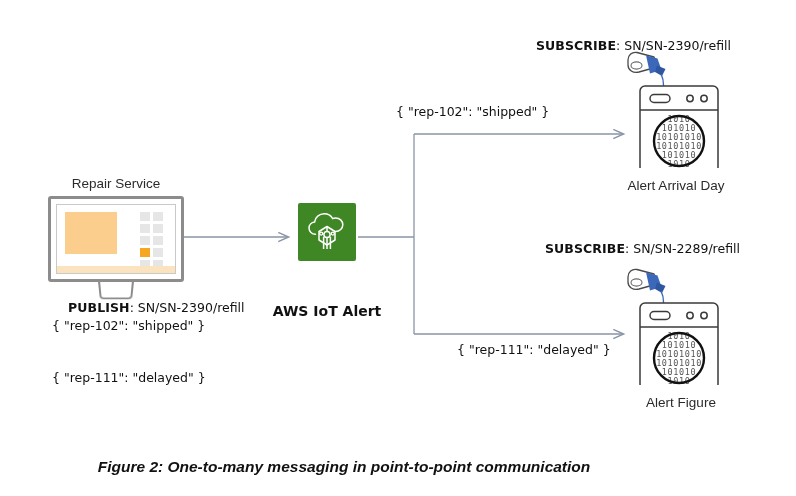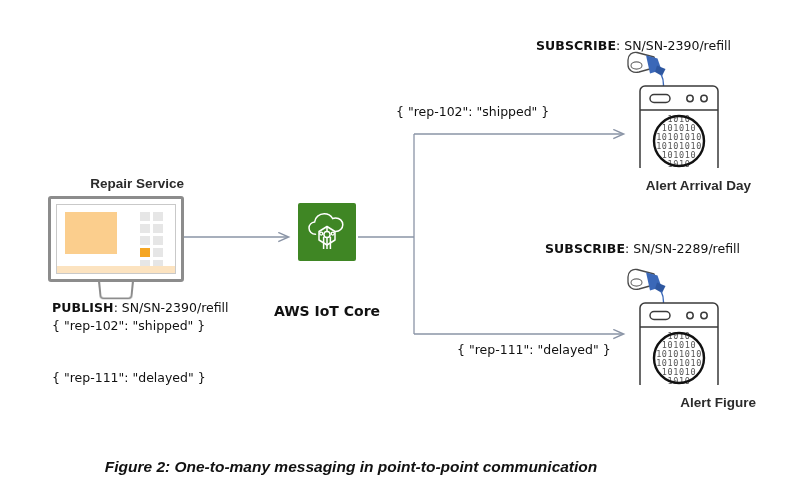--- a/index.html
+++ b/index.html
@@ -19,22 +19,21 @@
     position: absolute;
     left: 0; top: 0;
     width: 796px;
     height: 496px;
   }
   .abs { position: absolute; }
   .label-node {
     font-size: 13.5px;
     color: #2b2b2b;
     white-space: nowrap;
-    text-align: right;
-    font-weight: bold;
+    text-align: center;
   }
   .topic-line {
     font-size: 12.5px;
     color: #111111;
     white-space: nowrap;
     font-family: "DejaVu Sans", sans-serif;
   }
   .topic-line b {
     font-weight: 700;
     letter-spacing: 0.1px;
@@ -54,21 +53,21 @@
     font-family: "DejaVu Sans", sans-serif;
   }
   .figcaption {
     font-size: 15.5px;
     font-style: italic;
     font-weight: 600;
     color: #111111;
     white-space: nowrap;
     text-align: center;
     width: 680px;
-    left: 11px;
+    left: 4px;
     font-family: "Liberation Sans", sans-serif;
   }
 
   
   .monitor-wrap { left: 48px; top: 196px; width: 136px; height: 92px; }
   .monitor-bezel {
     position: absolute;
     left: 0; top: 0;
     width: 136px; height: 86px;
     border: 3px solid #8c8c8c;
@@ -193,21 +192,21 @@
           <i></i>
           <i></i>
           <i></i>
         </div>
         <div class="screen-bottom-bar"></div>
       </div>
     </div>
     <div class="monitor-neck"></div>
   </div>
 
-  <div class="abs topic-line" style="left:52px; top:300px;">
+  <div class="abs topic-line" style="left:68px; top:300px;">
     <b>PUBLISH</b><span>: </span><span>SN/SN-2390/refill</span>
   </div>
   <div class="abs payload-line" style="left:52px; top:318px;">{ "rep-102": "shipped" }</div>
 
   <div class="abs payload-line" style="left:52px; top:370px;">{ "rep-111": "delayed" }</div>
 
   <div class="abs iot-tile">
     <svg width="58" height="58" viewBox="0 0 58 58" xmlns="http://www.w3.org/2000/svg">
 
       <path d="M17.5 31.2c-3.6 0-6.5-2.7-6.5-6.1 0-3.1 2.4-5.7 5.6-6.1 0.5-4.6 4.6-8.2 9.6-8.2 3.6 0 6.8 1.9 8.4 4.7 0.9-0.4 1.9-0.6 3-0.6 4 0 7.2 3 7.2 6.8 0 3.7-3.2 6.8-7.2 6.8" fill="none" stroke="#ffffff" stroke-width="1.5" stroke-linecap="round"></path>
@@ -219,21 +218,21 @@
       <line x1="29" y1="23.5" x2="29" y2="28.4" stroke="#ffffff" stroke-width="1.5"></line>
       <line x1="25.6" y1="33.8" x2="25.6" y2="46" stroke="#ffffff" stroke-width="1.5"></line>
       <line x1="29" y1="34.6" x2="29" y2="46" stroke="#ffffff" stroke-width="1.5"></line>
       <line x1="32.4" y1="33.8" x2="32.4" y2="46" stroke="#ffffff" stroke-width="1.5"></line>
 
       <circle cx="23.2" cy="30.6" r="1.5" fill="none" stroke="#ffffff" stroke-width="1.3"></circle>
       <circle cx="34.8" cy="30.6" r="1.5" fill="none" stroke="#ffffff" stroke-width="1.3"></circle>
     </svg>
   </div>
 
-  <div class="abs iot-title" style="left:266px; top:303px; width:122px;">AWS IoT Core</div>
+  <div class="abs iot-title" style="left:266px; top:303px; width:122px;">AWS IoT Alert</div>
 
   <div class="abs topic-line" style="left:536px; top:17px;margin-top:21px;">
     <b>SUBSCRIBE</b><span>: </span><span>SN/SN-2390/refill</span>
   </div>
 
   <div class="abs payload-line" style="left:396px; top:104px;">{ "rep-102": "shipped" }</div>
 
   <div class="abs machine" style="left:624px; top:48px;">
     <svg width="110" height="120" viewBox="0 0 110 120" xmlns="http://www.w3.org/2000/svg">
 

